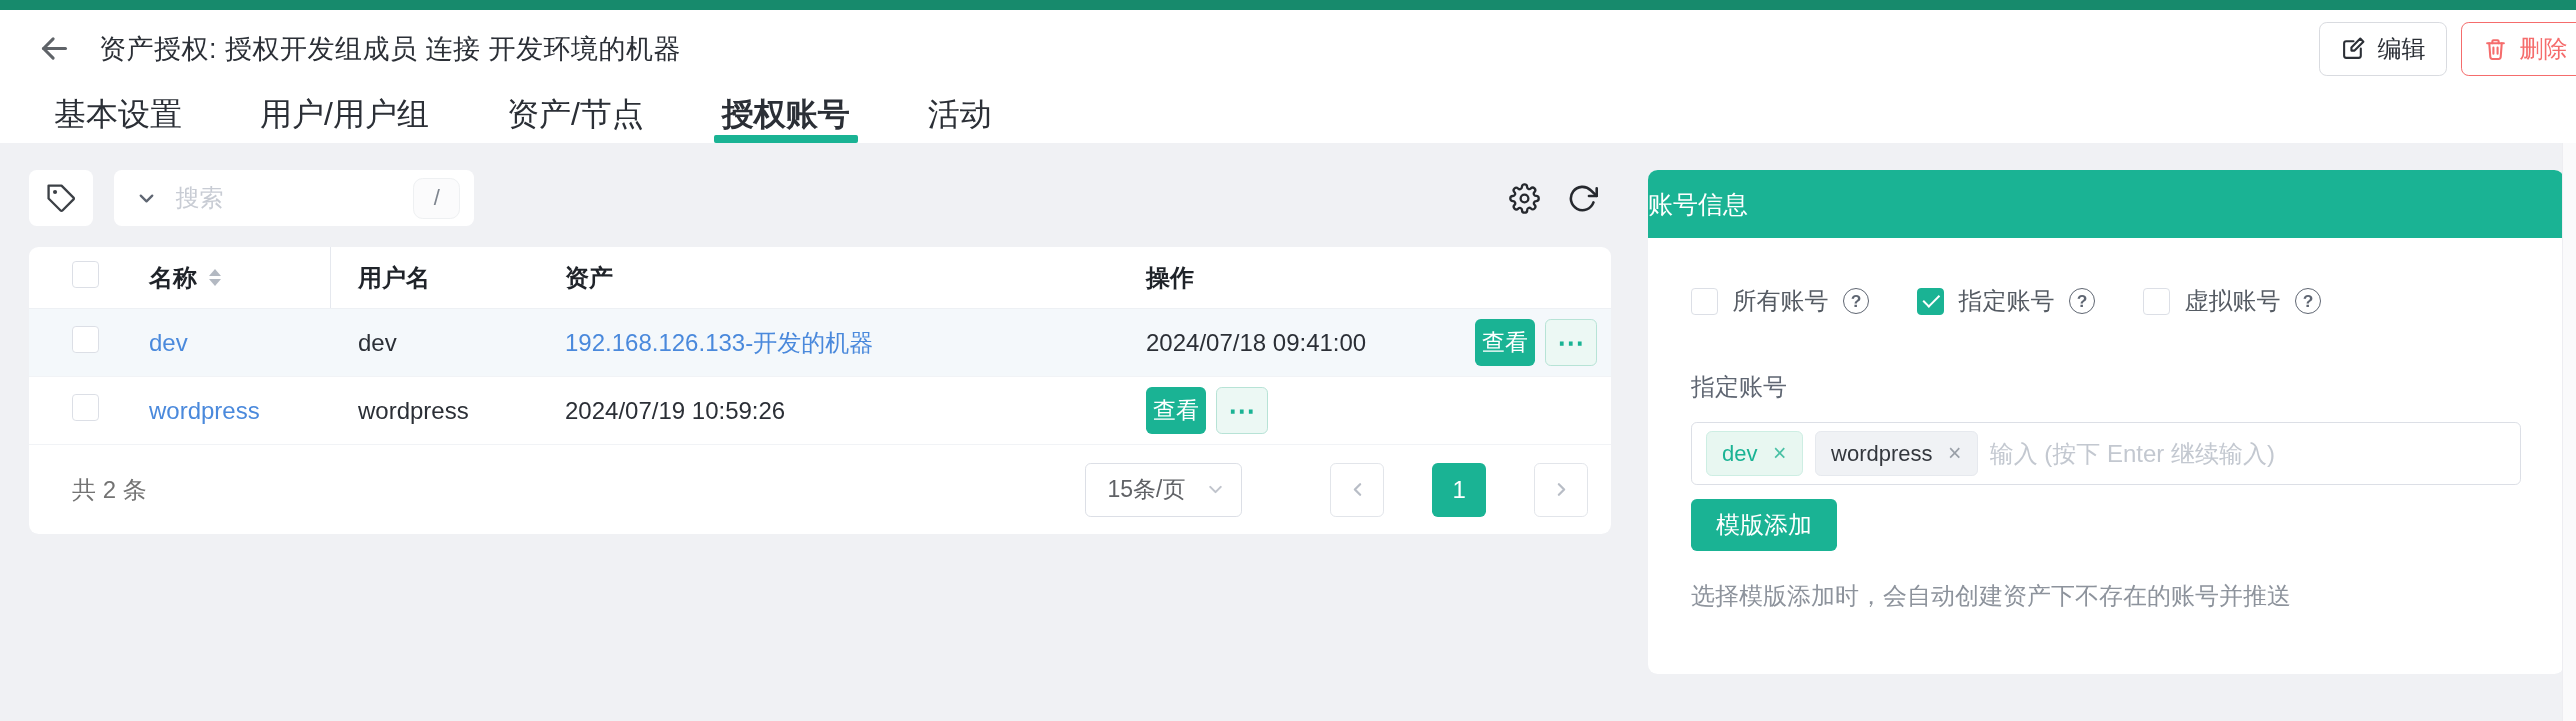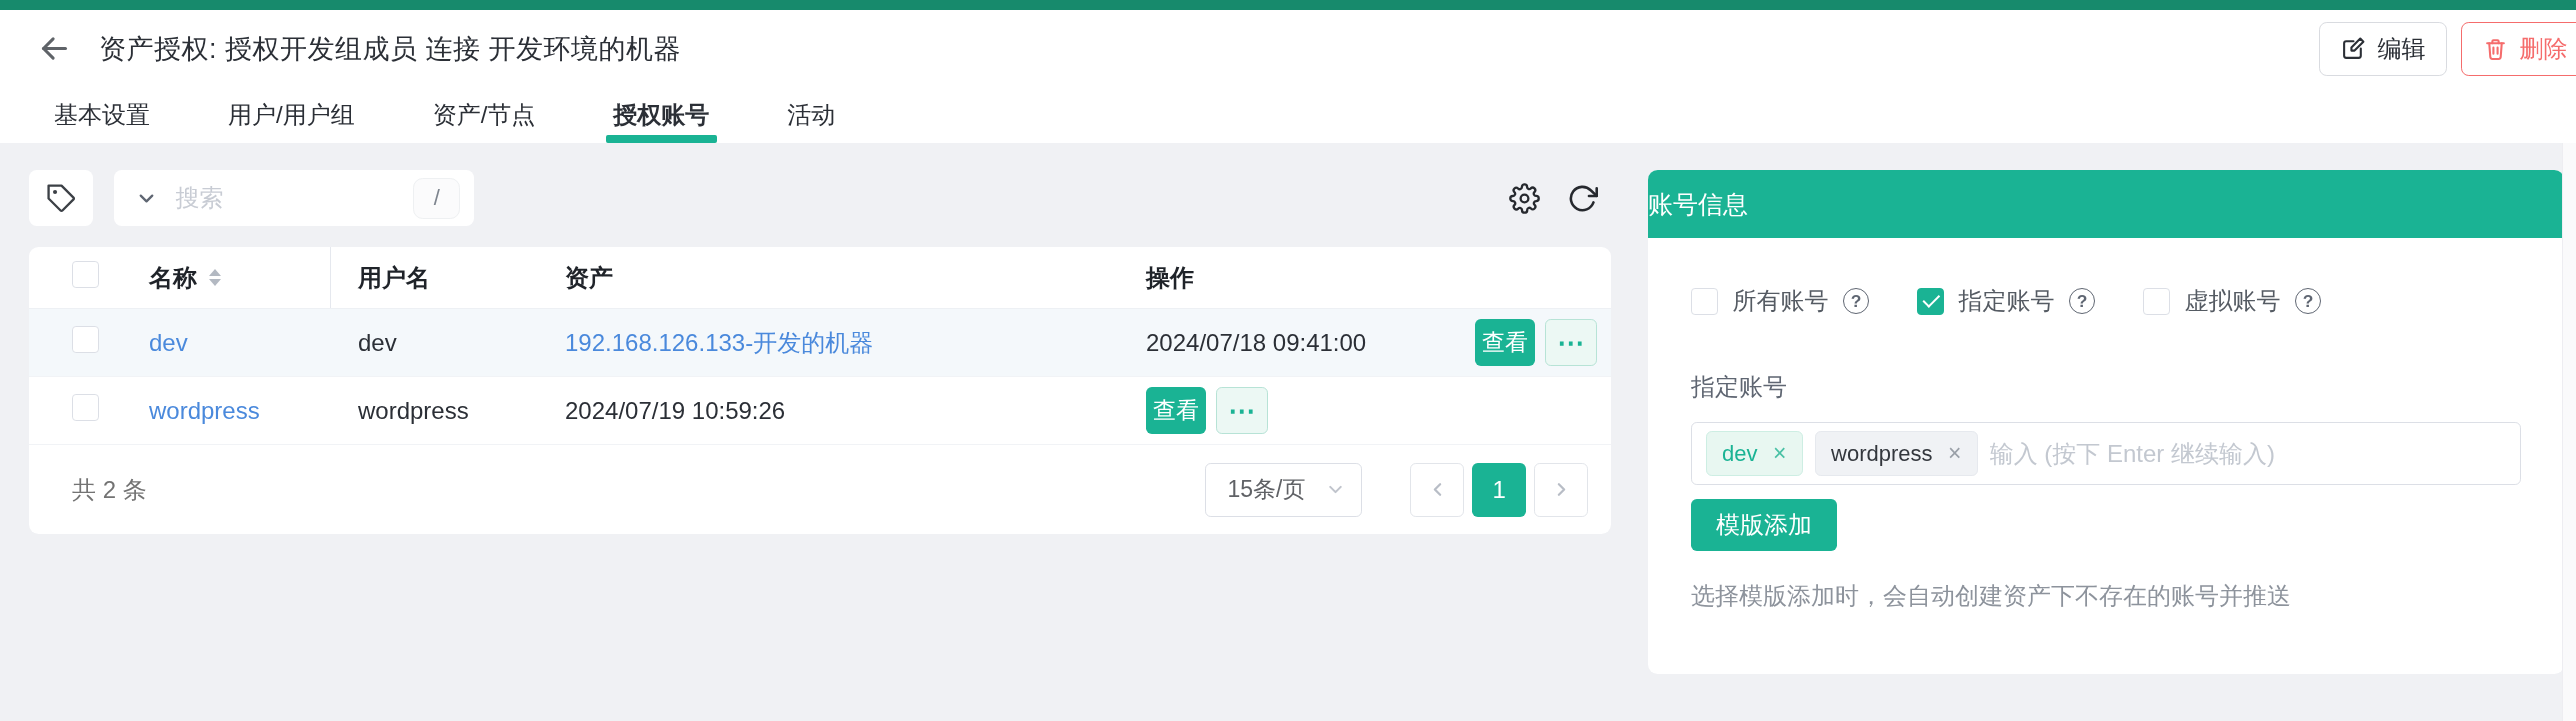--- a/index.html
+++ b/index.html
@@ -21,21 +21,21 @@
   .page-title { font-size:27px; font-weight:500; color:#2b2f36; letter-spacing:0.5px; }
   .header-actions { display:flex; gap:13.6px; margin-right:-13.6px; }
   .btn { display:inline-flex; align-items:center; gap:11.6px; height:54px; padding:0 21px;
          border:1px solid #d9dbe0; border-radius:7.8px; background:#fff; font-size:24px;
          color:#2b2f36; cursor:pointer; white-space:nowrap; }
   .btn.danger { border-color:#f56c6c; color:#f56c6c; }
 
   
   .tabs { display:flex; gap:78px; padding-left:54px; height:56px; align-items:stretch;
           border-bottom:1px solid #e7e9ee; }
-  .tab { font-size:24px; color:#2b2f36; display:flex; align-items:center; position:relative; cursor:pointer; }
+  .tab { font-size:32px; color:#2b2f36; display:flex; align-items:center; position:relative; cursor:pointer; }
   .tab.active { font-weight:700; }
   .tab.active::after { content:""; position:absolute; left:-7.8px; right:-7.8px; bottom:0;
                        height:7.8px; background:#1ab394; border-radius:1.9px; }
 
   
   .content { position:absolute; top:143px; left:0; right:0; bottom:0;
              background:#f0f1f4; padding:27px 0 0 29px; display:flex; gap:37px; }
   .gutter { position:absolute; top:143px; right:0; width:13.6px; bottom:0;
             background:#fafafb; border-left:1px solid #ededf1; }
 
@@ -79,21 +79,21 @@
   .cell-actions { display:flex; align-items:center; gap:9.7px; padding-left:27px; }
   .view-btn { width:60px; height:47px; background:#1ab394; color:#fff; font-size:23px; border:none;
               border-radius:5.8px; display:flex; align-items:center; justify-content:center; cursor:pointer; }
   .more-btn { width:52px; height:47px; background:#ecf8f4; border:1px solid #b7e3d6; border-radius:5.8px;
               color:#1ab394; font-size:27px; font-weight:700; display:flex; align-items:center;
               justify-content:center; cursor:pointer; line-height:0; }
 
   
   .pagination { display:flex; align-items:center; height:89px; padding:0 23px 0 43px; }
   .total-text { font-size:24px; color:#737373; }
-  .page-right { margin-left:auto; display:flex; align-items:flex-end; }
+  .page-right { margin-left:auto; display:flex; align-items:flex-end;gap:40px; }
   .page-size { width:157px; height:54px; border:1px solid #dcdfe6; border-radius:5.8px; background:#fff;
                display:flex; align-items:center; justify-content:space-between; padding:0 15.5px 0 21px;
                font-size:23px; color:#606266; cursor:pointer; }
   .page-btn { width:54px; height:54px; border:1px solid #e2e5ea; border-radius:5.8px; background:#fff;
               display:flex; align-items:center; justify-content:center; cursor:pointer; color:#b8bdc6; }
   .page-btn.prev { margin-left:48px; }
   .page-btn + .page-btn, .page-num { margin-left:7.8px; }
   .page-num { width:54px; height:54px; border-radius:5.8px; background:#1ab394; color:#fff; font-size:24px;
               display:flex; align-items:center; justify-content:center; cursor:pointer; }
   .page-btn.next { margin-left:7.8px; }

